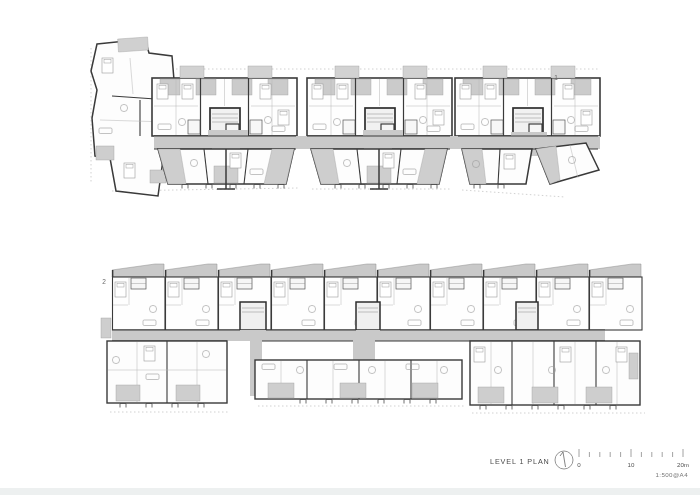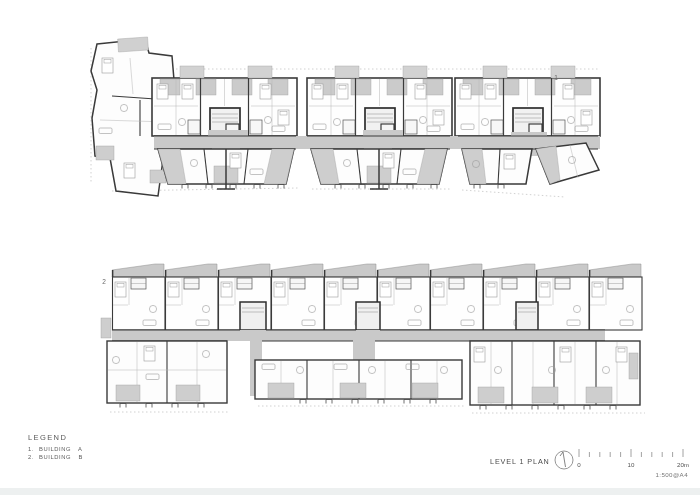--- a/index.html
+++ b/index.html
@@ -342,28 +342,17 @@
       <line x1="672.6" y1="452" x2="672.6" y2="457"></line>
       <line x1="683" y1="449" x2="683" y2="457"></line>
     </g>
     <text x="579" y="467" class="scale-num" text-anchor="middle">0</text>
     <text x="631" y="467" class="scale-num" text-anchor="middle">10</text>
     <text x="683" y="467" class="scale-num" text-anchor="middle">20m</text>
     <text x="688" y="477" class="scale-ratio" text-anchor="end">1:500@A4</text>
   </g>
 </svg>
 
-  <div class="legend">
-    <div class="legend-title">LEGEND</div>
-    <div class="legend-item">
-      <span class="num">1.</span>
-      <span>BUILDING A</span>
-    </div>
-    <div class="legend-item">
-      <span class="num">2.</span>
-      <span>BUILDING B</span>
-    </div>
-  </div>
 
   <div class="plan-title">LEVEL 1 PLAN</div>
 
   <div class="edge-strip"></div>
 </div>
 
 </body></html>

